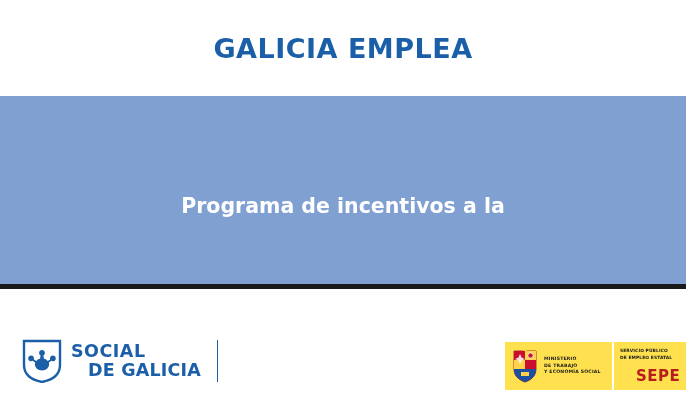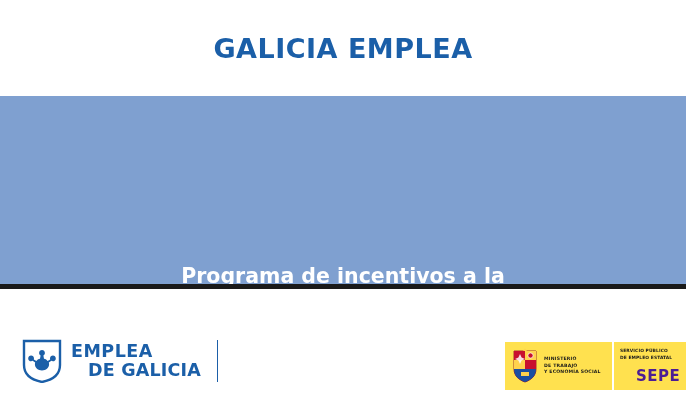--- a/index.html
+++ b/index.html
@@ -40,21 +40,21 @@
   }
   
   .blue-band {
     position: absolute;
     left: 0;
     top: 96px;
     width: 686px;
     height: 196px;
     background: #7fa0d0;
     display: flex;
-    align-items: flex-end;
+    align-items: center;
     justify-content: center;
   }
   .subtitle {
     color: #ffffff;
     font-size: 20.5px;
     font-weight: bold;
     line-height: 1.45;
     text-align: center;
     padding: 0 22px;
     padding-top: 26px;
@@ -162,21 +162,21 @@
     line-height: 1.5;
     font-weight: bold;
     letter-spacing: 0.1px;
   }
   .sepe-big {
     position: absolute;
     left: 22px;
     bottom: 5px;
     font-size: 15px;
     font-weight: bold;
-    color: #4c1d95;
+    color: #b91c1c;
     letter-spacing: 0.5px;
   }
 </style>
 </head>
 <body>
 
 <div class="page">
 
   <div class="title-zone">
     <div class="main-title">GALICIA EMPLEA</div>
@@ -205,21 +205,21 @@
                    0 3.4 3.2 6.2 7.1 6.2 s7.1 -2.8 7.1 -6.2
                    c0 -.7 -.1 -1.3 -.3 -1.9 l2.6 -1.6
                    c.4 .3 .9 .5 1.5 .5 1.6 0 2.9 -1.3 2.9 -2.9
                    0 -1.6 -1.3 -2.9 -2.9 -2.9 -1.6 0 -2.9 1.3 -2.9 2.9
                    0 .3 .1 .7 .2 1 l-2.6 1.6 c-.7 -1.1 -2 -1.9 -3.6 -2.2
                    l-0.6 -3.4 c.9 -.5 1.5 -1.4 1.5 -2.5
                    0 -1.6 -1.3 -2.9 -2.9 -2.9 z" fill="#1b5fa8"></path>
         </svg>
       </span>
       <div class="xunta-words">
-        <div class="w1">EMPLEA</div>
+        <div class="w1">SOCIAL</div>
         <div class="w2">DE GALICIA</div>
       </div>
       <div class="xunta-sep"></div>
     </div>
 
     <div class="gob-group">
       <div class="gob-left">
         <span class="coat">
           <svg viewBox="0 0 28 36" width="28" height="36" xmlns="http://www.w3.org/2000/svg">
             <path d="M3 3 h22 v18 c0 7 -5 11 -11 13 C8 32 3 28 3 21 Z" fill="#c8102e" stroke="#8b0c22" stroke-width="0.8"></path>

